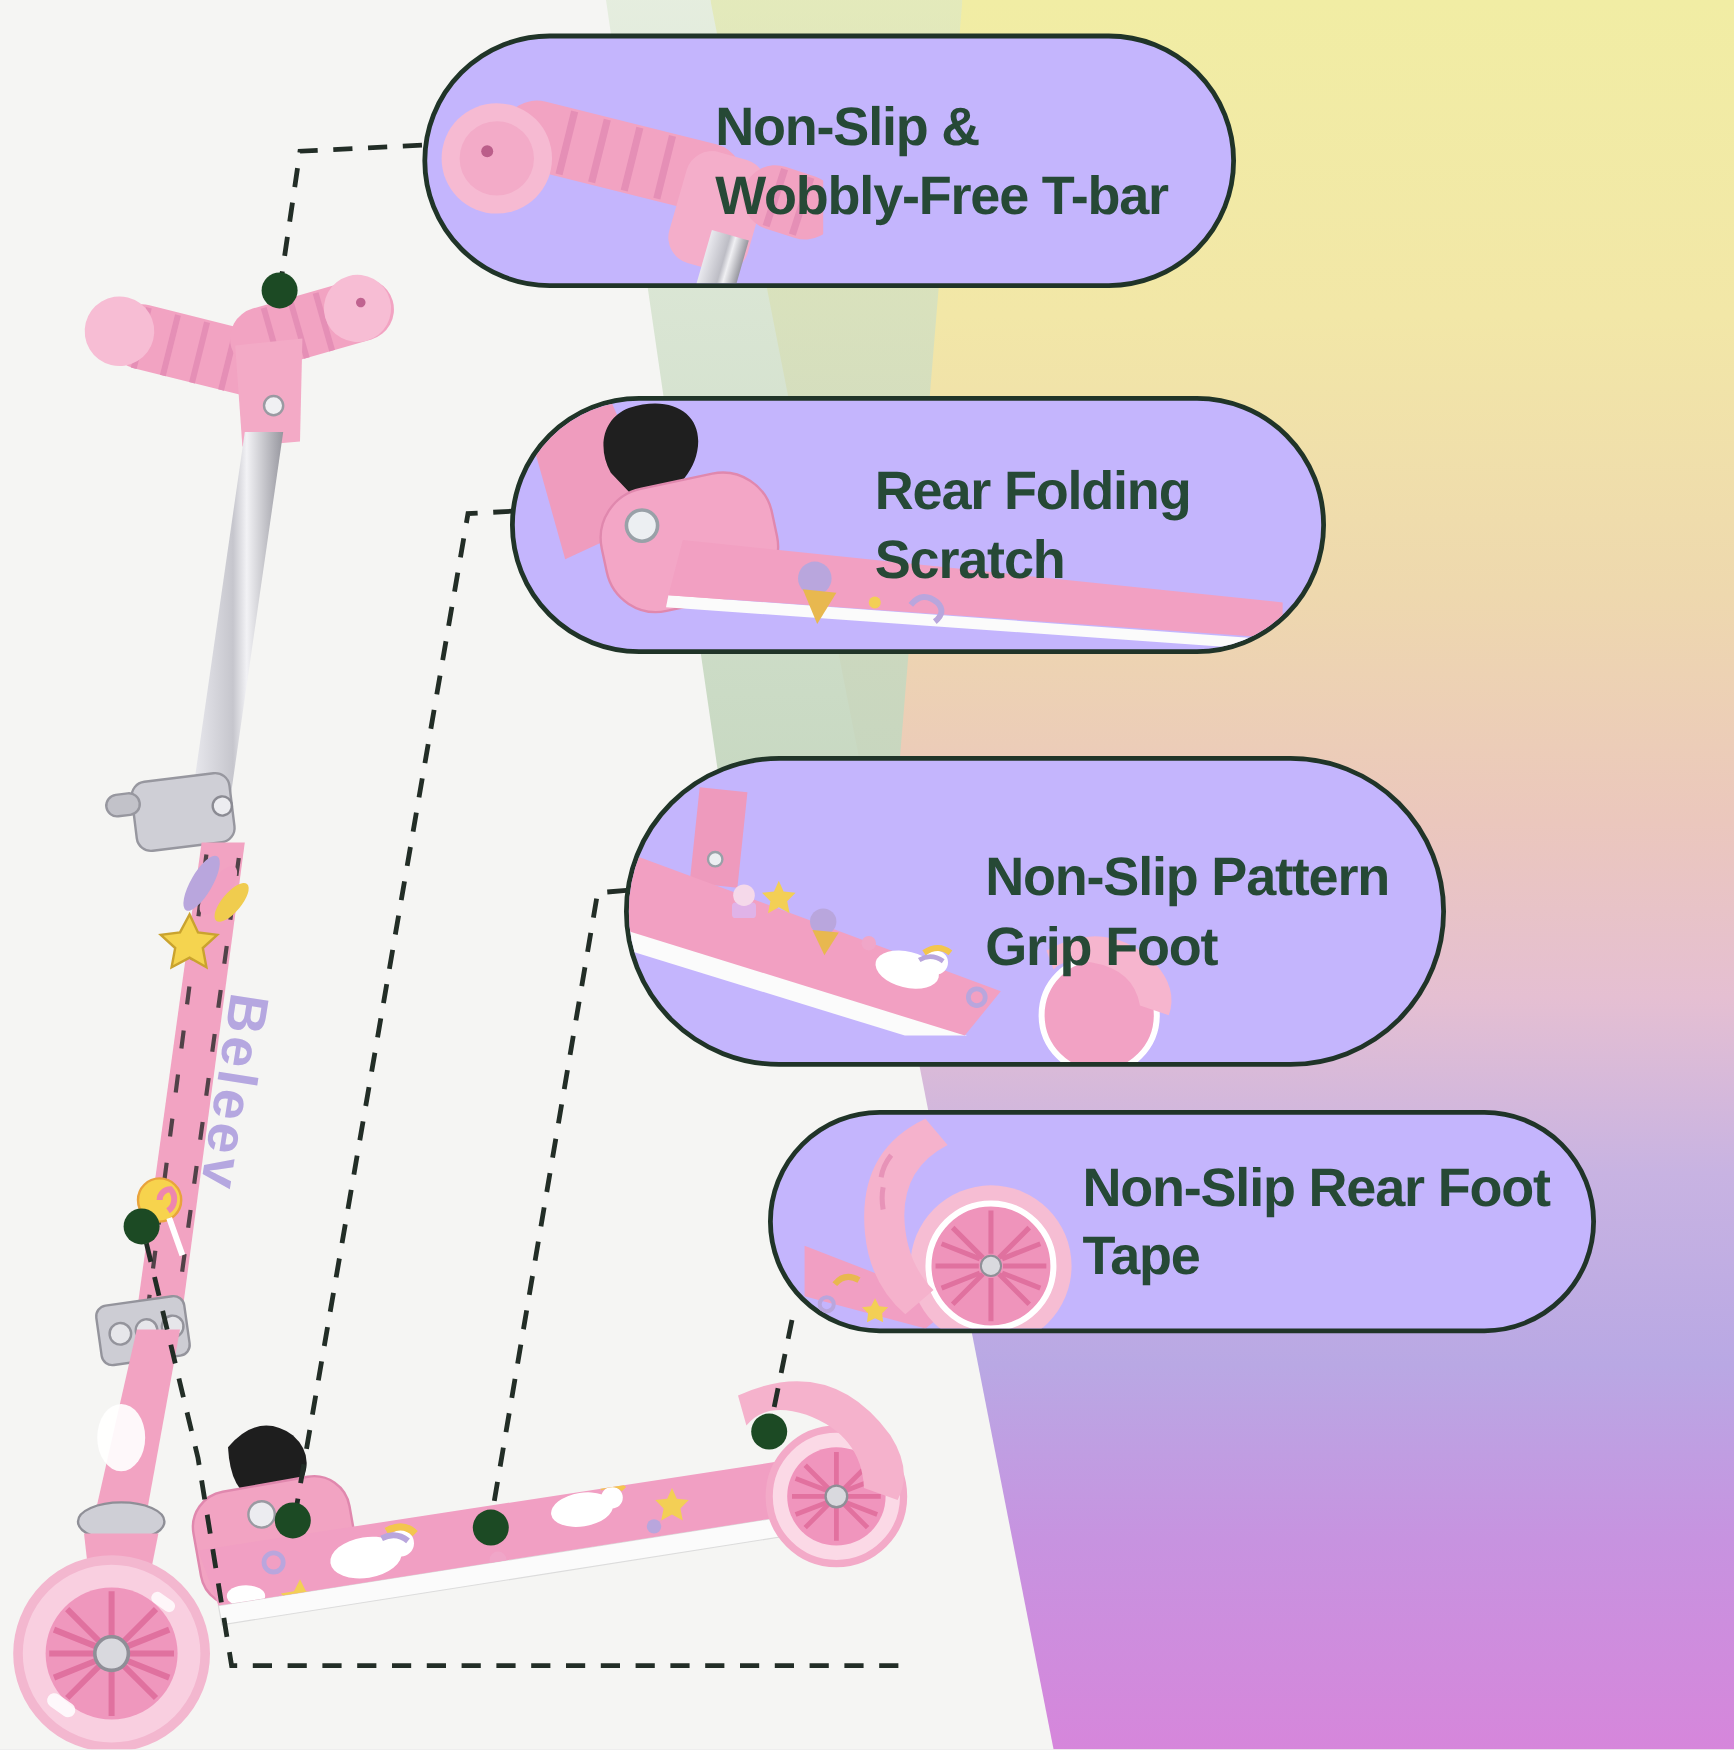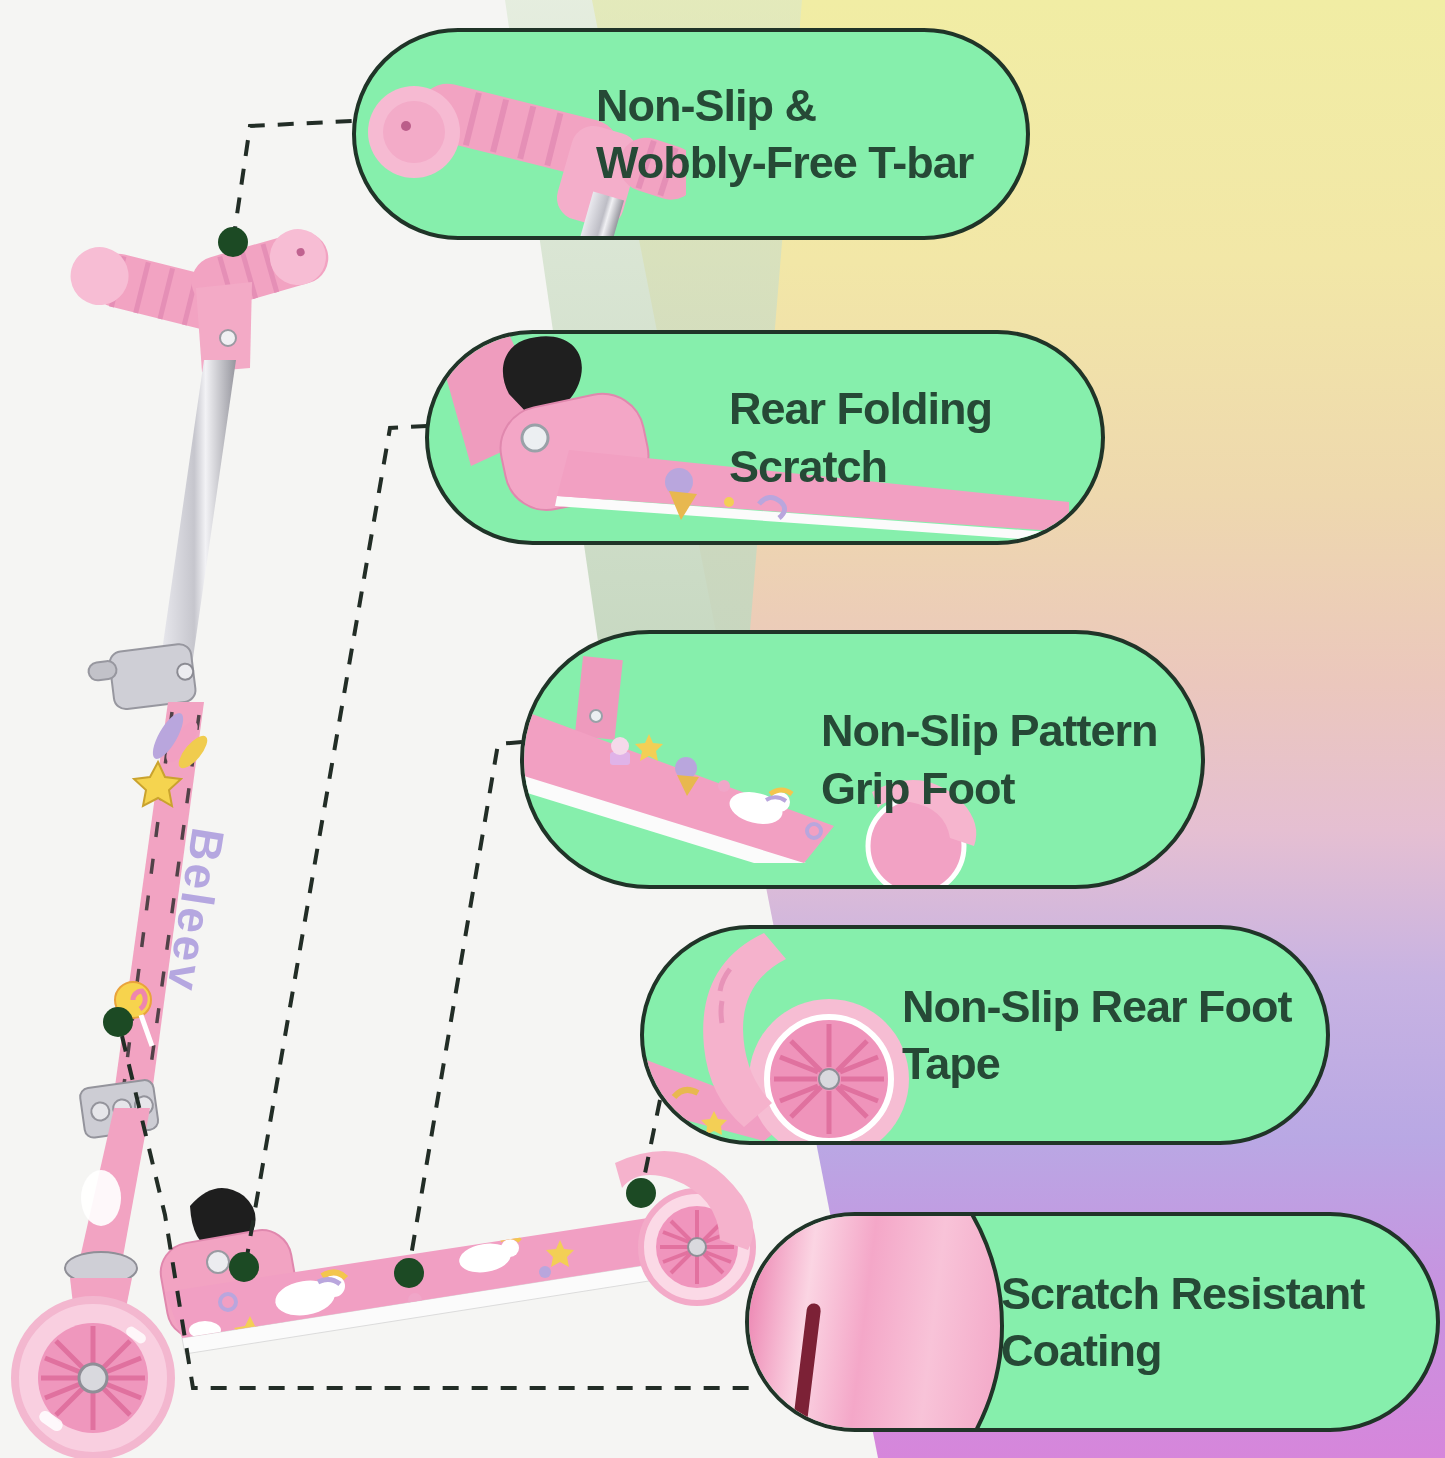--- a/index.html
+++ b/index.html
@@ -18,37 +18,37 @@
   .bg-mint{
     position:absolute;left:0;top:0;width:1445px;height:655px;z-index:2;
     clip-path:polygon(505px 0,802px 0,748px 655px,600px 655px);
     background:linear-gradient(180deg,rgba(216,231,206,.55),rgba(197,215,191,.95));
   }
   .layer{position:absolute;left:0;top:0;}
   .scooter-svg{z-index:3;}
   .connector-svg{z-index:4;pointer-events:none;}
   
   .bubble{
-    position:absolute;z-index:5;background:#86efac;box-sizing:border-box;
+    position:absolute;z-index:5;background:#c4b5fd;box-sizing:border-box;
     border:4px solid #203428;border-radius:140px;overflow:hidden;
     display:flex;flex-direction:column;justify-content:center;
   }
   .bubble .photo{position:absolute;left:0;top:0;height:100%;}
   .bubble .label{
     position:relative;z-index:2;color:#264936;font-weight:700;
     font-size:45px;line-height:1.27;letter-spacing:-1px;
   }
   .bubble .label span{display:block;}
   .b1{left:352px;top:28px;width:678px;height:212px;}
   .b1 .label{margin-left:240px;}
   .b2{left:425px;top:330px;width:680px;height:215px;}
   .b2 .label{margin-left:300px;}
   .b3{left:520px;top:630px;width:685px;height:259px;}
   .b3 .label{margin-left:297px;}
-  .b4{left:640px;top:925px;width:690px;height:220px;}
+  .b4{left:640px;top:925px;width:690px;height:186px;}
   .b4 .label{margin-left:258px;}
   .b5{left:745px;top:1212px;width:695px;height:220px;}
   .b5 .label{margin-left:252px;}
   
   .tube-circle{
     position:absolute;left:-195px;top:-115px;width:450px;height:450px;
     border:4px solid #203428;border-radius:50%;box-sizing:border-box;
     background:linear-gradient(97deg,
       #e87fa8 0%,#f29bc0 10%,#f8c6da 19%,#f09bc0 30%,#ee8fb8 44%,
       #fbd5e3 55%,#f4a7c8 67%,#f8c3d8 81%,#f2a2c4 100%);
@@ -342,23 +342,14 @@
       <circle cx="185" cy="150" r="10" fill="#d9d9de" stroke="#8f8f97" stroke-width="2"></circle>
       <path d="M120,4 Q52,36 60,118 Q65,168 100,198 L128,174 Q100,146 99,100 Q99,52 142,30 Z" fill="#f5b2cc"></path>
       <path d="M86,40 q-8,10 -10,22 M78,72 q-2,10 0,22" fill="none" stroke="#e793b8" stroke-width="5"></path>
     </svg>
     <div class="label">
       <span>Non-Slip Rear Foot</span>
       <span>Tape</span>
     </div>
   </div>
 
-  <div class="bubble b5">
-    <div class="tube-circle">
-      <div class="tube-slot"></div>
-    </div>
-    <div class="label">
-      <span>Scratch Resistant</span>
-      <span>Coating</span>
-    </div>
-  </div>
 
 </div>
 
 </body></html>

